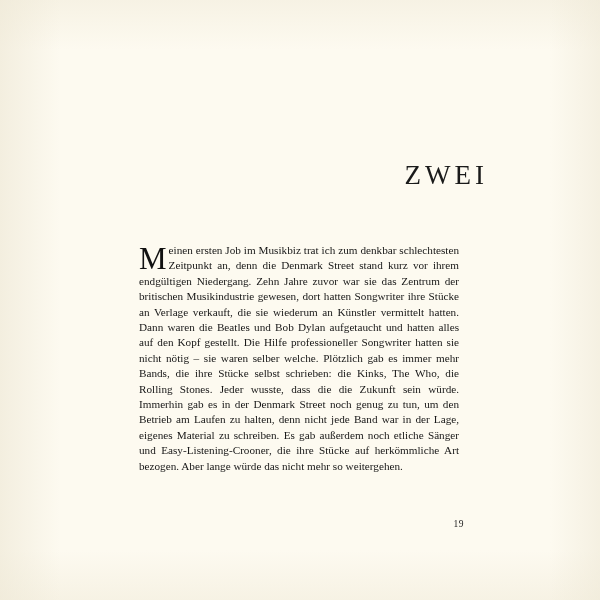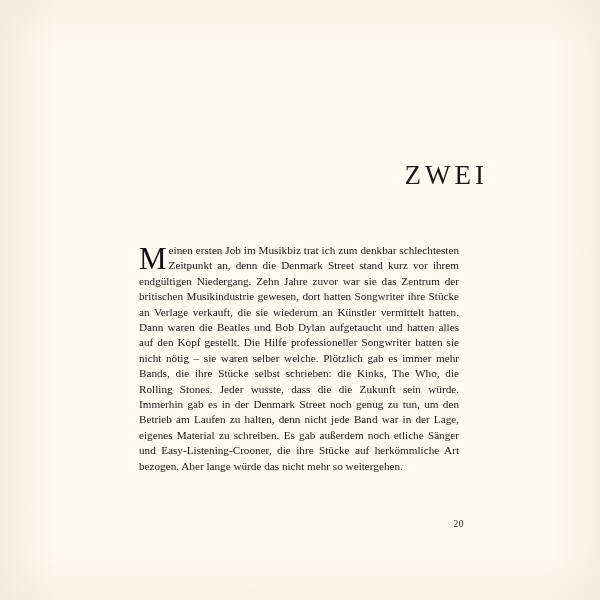--- a/index.html
+++ b/index.html
@@ -77,14 +77,14 @@
 
 <div class="page">
   <div class="page-texture"></div>
 
   <div class="chapter-title">ZWEI</div>
 
   <div class="text-block">
     <span class="dropcap">M</span><span>einen ersten Job im Musikbiz trat ich zum denkbar schlechtesten Zeitpunkt an, denn die Denmark Street stand kurz vor ihrem endgültigen Niedergang. Zehn Jahre zuvor war sie das Zentrum der britischen Musikindustrie gewesen, dort hatten Songwriter ihre Stücke an Verlage verkauft, die sie wiederum an Künstler vermittelt hatten. Dann waren die Beatles und Bob Dylan aufgetaucht und hatten alles auf den Kopf gestellt. Die Hilfe professioneller Songwriter hatten sie nicht nötig – sie waren selber welche. Plötzlich gab es immer mehr Bands, die ihre Stücke selbst schrieben: die Kinks, The Who, die Rolling Stones. Jeder wusste, dass die die Zukunft sein würde. Immerhin gab es in der Denmark Street noch genug zu tun, um den Betrieb am Laufen zu halten, denn nicht jede Band war in der Lage, eigenes Material zu schreiben. Es gab außerdem noch etliche Sänger und Easy-Listening-Crooner, die ihre Stücke auf herkömmliche Art bezogen. Aber lange würde das nicht mehr so weitergehen.</span>
   </div>
 
-  <div class="folio">20</div>
+  <div class="folio">19</div>
 </div>
 
 </body></html>

